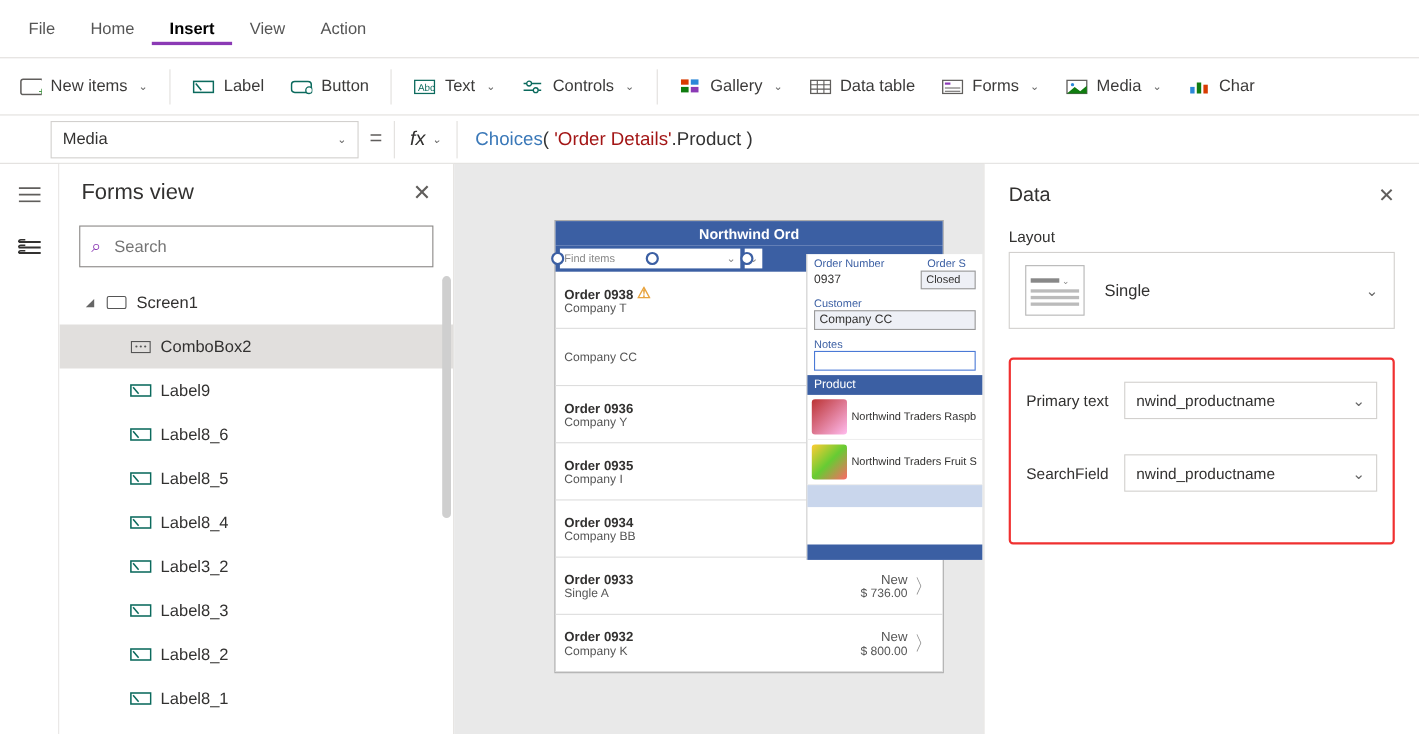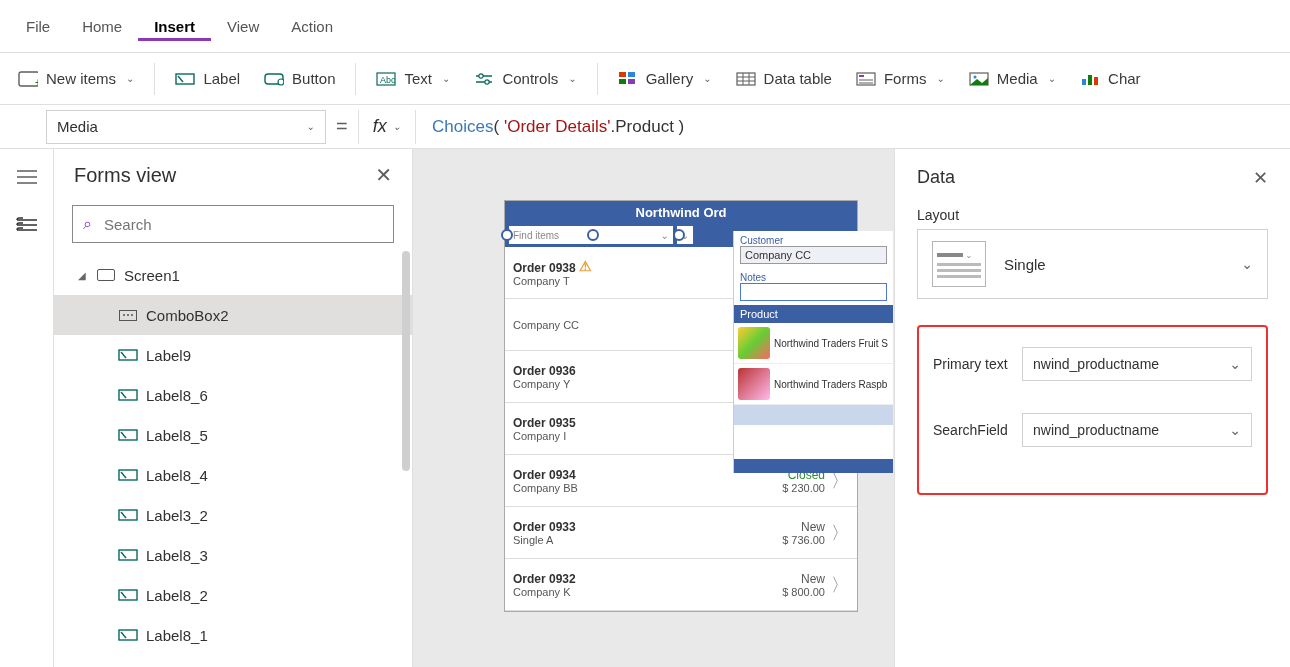--- a/index.html
+++ b/index.html
@@ -434,32 +434,42 @@
             <div class="orderMid">
               <div class="ostat newst">New</div>
               <div class="oamt">$ 800.00</div>
             </div>
             <div class="chev">〉</div>
           </div>
         </div>
     </div>
 
     <div class="detailPane">
+      <div style="display:flex">
+        <div style="flex:1">
+          <div class="fldLbl">Order Number</div>
+          <div class="fldVal">0937</div>
+        </div>
+        <div style="width:56px">
+          <div class="fldLbl">Order S</div>
+          <div class="fldBox" style="margin-left:0;font-size:10px">Closed</div>
+        </div>
+      </div>
       <div class="fldLbl">Customer</div>
       <div class="fldBox">Company CC</div>
       <div class="fldLbl">Notes</div>
       <div class="fldBoxW"></div>
       <div class="prodHead">Product</div>
       <div class="prodRow">
+          <div class="prodImg"></div>
+          <span>Northwind Traders Raspb</span>
+        </div>
+      <div class="prodRow">
           <div class="prodImg2"></div>
           <span>Northwind Traders Fruit S</span>
-        </div>
-      <div class="prodRow">
-          <div class="prodImg"></div>
-          <span>Northwind Traders Raspb</span>
         </div>
       <div class="sidePanelRow"></div>
       <div style="height:34px"></div>
       <div style="background:#3b5fa3;height:14px"></div>
     </div>
 
     <div class="dataPanel">
       <div class="dpHead">
         <span>Data</span>
         <span class="close">✕</span>

